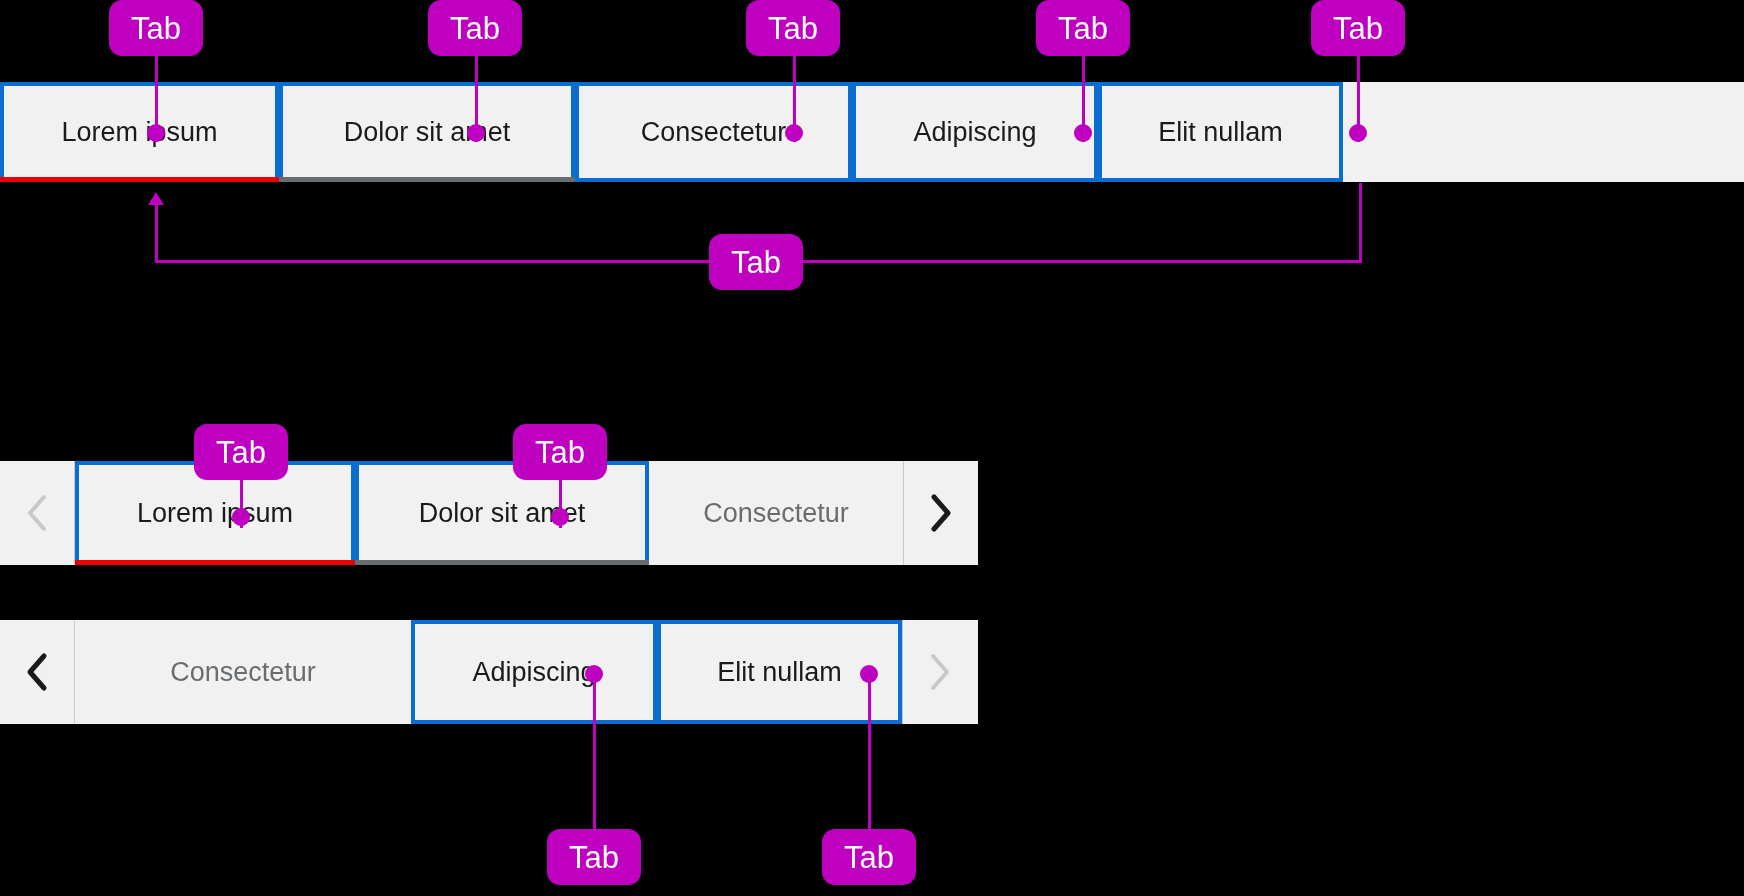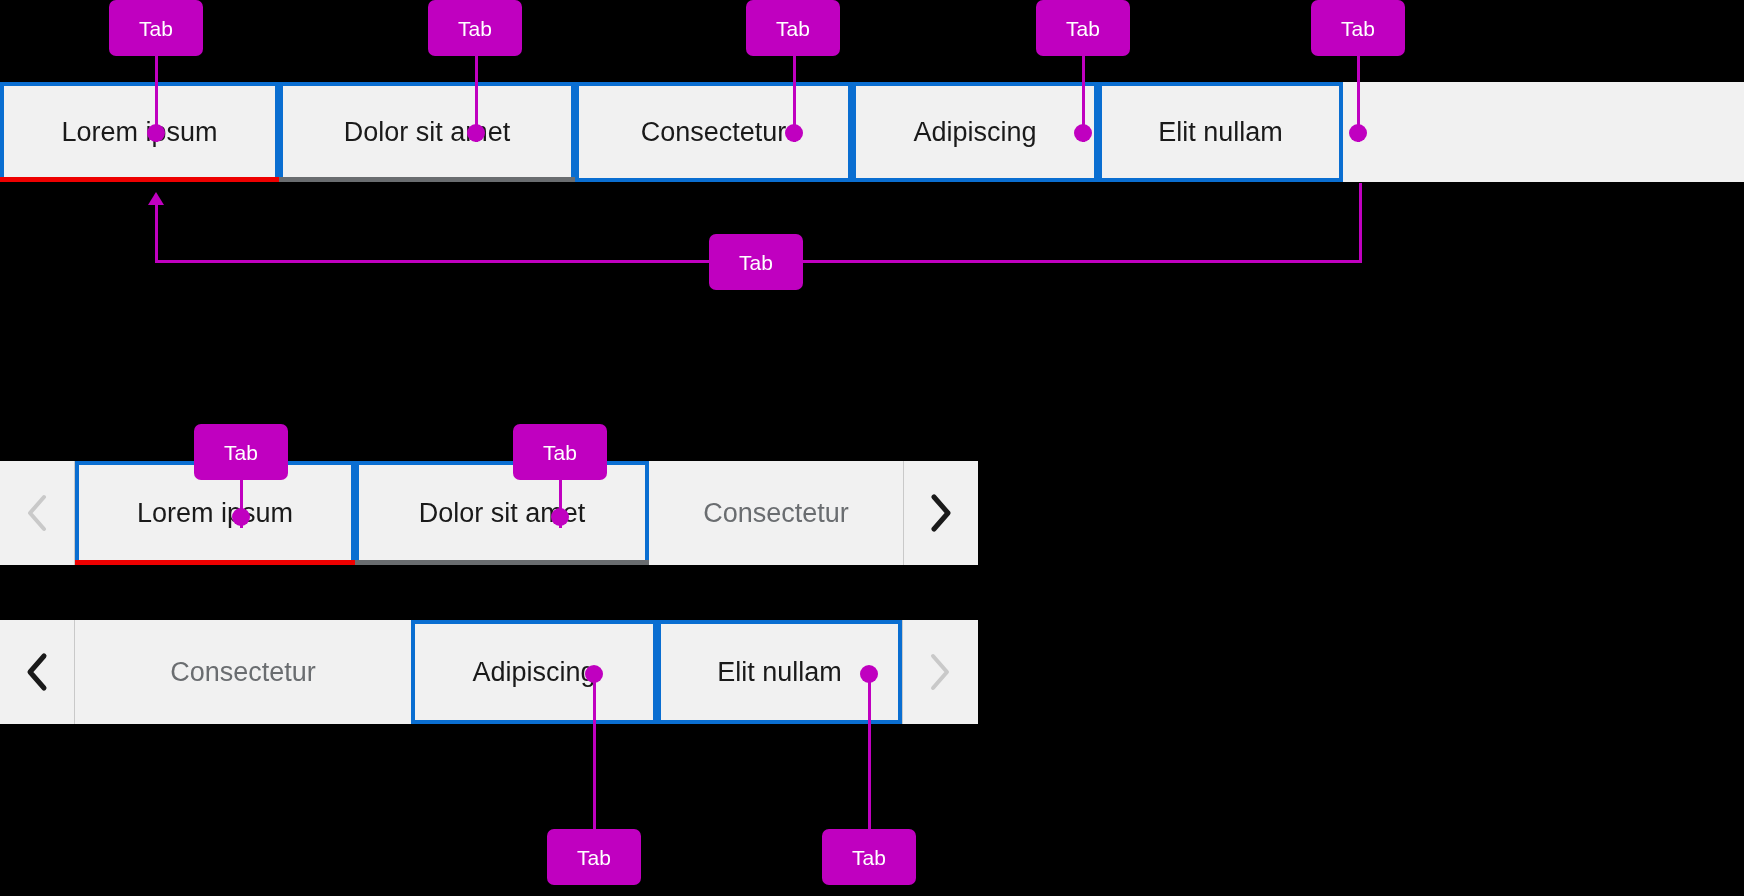--- a/index.html
+++ b/index.html
@@ -9,23 +9,23 @@
     font-family: "Liberation Sans", sans-serif;
     overflow: hidden;
   }
   .stage { position: relative; width: 1744px; height: 896px; }
 
   
   .callout {
     position: absolute;
     background: #C000C0;
     color: #ffffff;
-    font-size: 21px;
+    font-size: 31px;
     line-height: 1;
-    border-radius: 7px;
+    border-radius: 13px;
     display: flex;
     align-items: center;
     justify-content: center;
     width: 94px;
     height: 56px;
     z-index: 40;
   }
   .leader {
     position: absolute;
     background: #C000C0;

